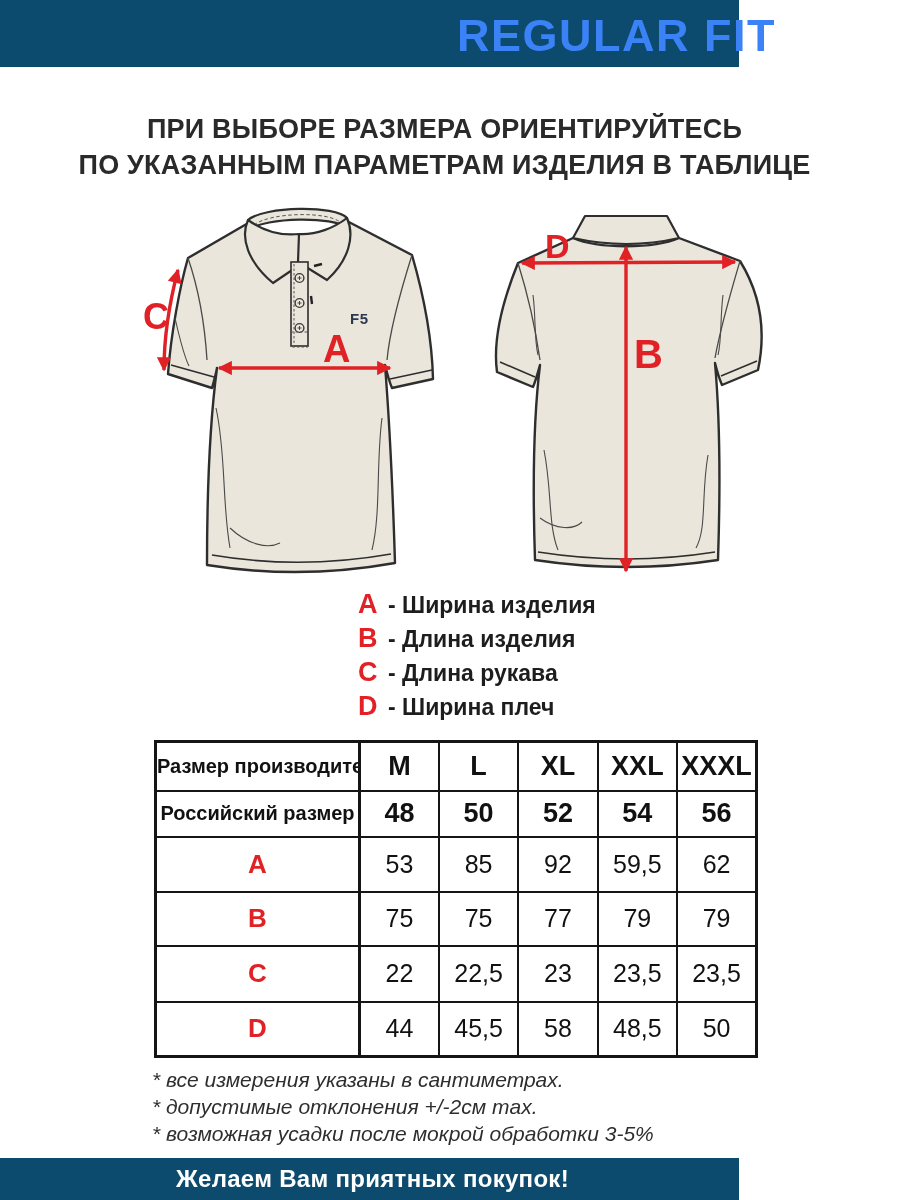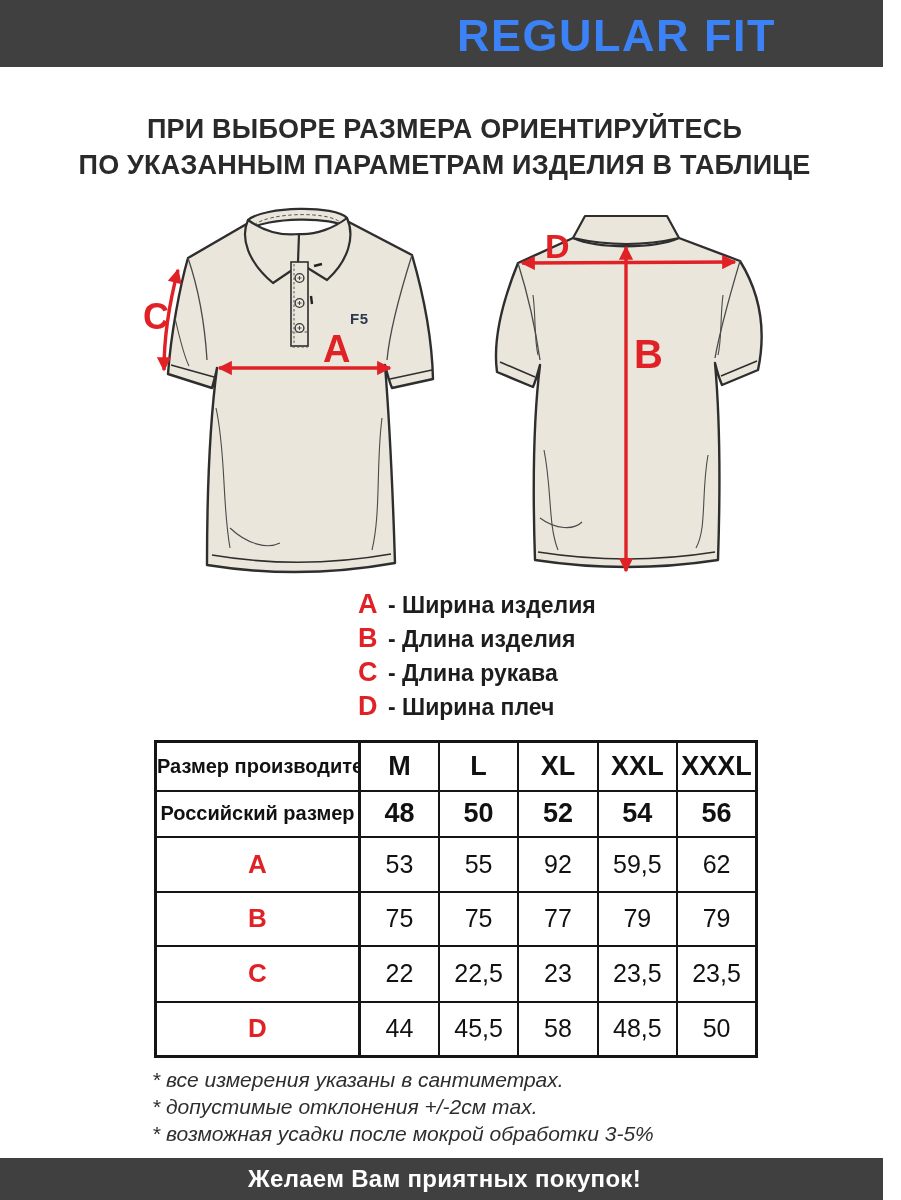--- a/index.html
+++ b/index.html
@@ -1,21 +1,21 @@
 <!DOCTYPE html>
 <html><head>
 <meta charset="utf-8">
 <style>
   * { margin:0; padding:0; box-sizing:border-box; }
   html,body { width:901px; height:1200px; }
   body {
     position:relative; background:#ffffff; overflow:hidden;
     font-family:"Liberation Sans", sans-serif; color:#262626;
   }
-  .bar { position:absolute; left:0; width:883px; background:#404040;padding-left:6px; }
+  .bar { position:absolute; left:0; width:739px; background:#0c4a6e;padding-left:6px; }
   .bar-top { top:0; height:67px; }
   .bar-bottom { top:1158px; height:42px; display:flex; align-items:center; justify-content:center; }
   .header-title {
     position:absolute; left:457px; top:10px; color:#3b82f6;
     font-weight:bold; font-size:45px; letter-spacing:1.5px; white-space:nowrap;
   }
   .intro {
     position:absolute; top:111px; left:0; width:889px; text-align:center;
     font-weight:bold; font-size:27px; line-height:36px; color:#2a2a2a; letter-spacing:0.2px;
   }
@@ -174,21 +174,21 @@
     <td class="c0 cell-label">Российский размер</td>
     <td class="cell-size">48</td>
     <td class="cell-size">50</td>
     <td class="cell-size">52</td>
     <td class="cell-size">54</td>
     <td class="cell-size">56</td>
   </tr>
   <tr class="r2">
     <td class="c0 cell-letter">A</td>
     <td class="cell-val">53</td>
-    <td class="cell-val">55</td>
+    <td class="cell-val">85</td>
     <td class="cell-val">92</td>
     <td class="cell-val">59,5</td>
     <td class="cell-val">62</td>
   </tr>
   <tr class="r3">
     <td class="c0 cell-letter">B</td>
     <td class="cell-val">75</td>
     <td class="cell-val">75</td>
     <td class="cell-val">77</td>
     <td class="cell-val">79</td>

